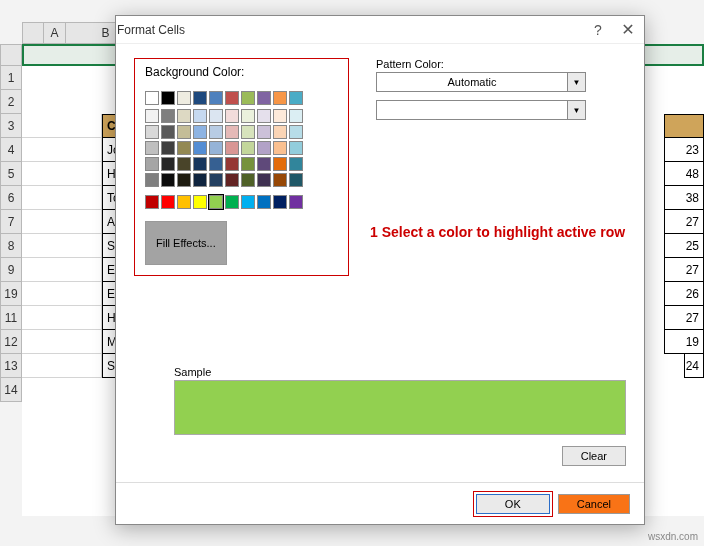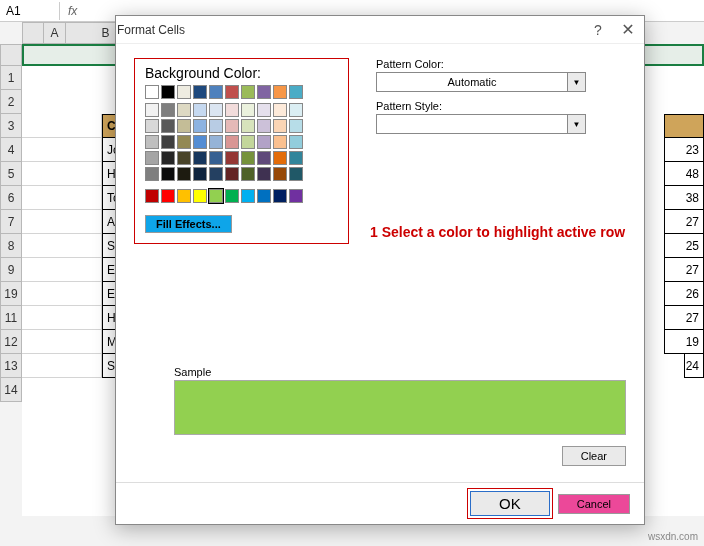--- a/index.html
+++ b/index.html
@@ -35,60 +35,56 @@
 .titlebar .help, .titlebar .close { width: 30px; text-align: center; font-size: 14px; color: #555; cursor: pointer; }
 .titlebar .close { font-size: 16px; }
 
 .tabs { display: flex; padding: 4px 12px 0 12px; border-bottom: 1px solid #ccc; gap: 6px; }
 .tab { padding: 5px 14px; font-size: 12px; color: #333; border: 1px solid transparent; cursor: pointer; }
 .tab.active { border: 1px solid #ccc; border-bottom: 1px solid #fff; background: #fff; position: relative; top: 1px; }
 
 .content { padding: 14px 18px; position: relative; }
 
 .bg-group { border: 1px solid #c00; padding: 6px 10px 10px 10px; width: 215px; }
-.bg-label { font-size: 14px; margin-bottom: 4px; }
+.bg-label { font-size: 12px; margin-bottom: 12px; }
 .no-color-row { display: flex; gap: 2px; margin-bottom: 4px; }
 .no-color-btn { width: 155px; height: 18px; border: 1px solid #bbb; background: #eaeaea; font-size: 11px; text-align: center; line-height: 16px; cursor: pointer; }
 .swatch { width: 14px; height: 14px; border: 1px solid #888; cursor: pointer; }
 .sw-row { display: flex; gap: 2px; margin-bottom: 2px; }
 .theme-row1 .swatch:nth-child(1){background:#fff}.theme-row1 .swatch:nth-child(2){background:#000}.theme-row1 .swatch:nth-child(3){background:#eeece1}.theme-row1 .swatch:nth-child(4){background:#1f497d}.theme-row1 .swatch:nth-child(5){background:#4f81bd}.theme-row1 .swatch:nth-child(6){background:#c0504d}.theme-row1 .swatch:nth-child(7){background:#9bbb59}.theme-row1 .swatch:nth-child(8){background:#8064a2}.theme-row1 .swatch:nth-child(9){background:#f79646}.theme-row1 .swatch:nth-child(10){background:#4bacc6}
 .grad5 { margin-top: 4px; }
 .std-colors { margin-top: 8px; }
 .std-colors .swatch:nth-child(1){background:#c00000}.std-colors .swatch:nth-child(2){background:#ff0000}.std-colors .swatch:nth-child(3){background:#ffc000}.std-colors .swatch:nth-child(4){background:#ffff00}.std-colors .swatch:nth-child(5){background:#92d050;outline:1px solid #000}.std-colors .swatch:nth-child(6){background:#00b050}.std-colors .swatch:nth-child(7){background:#00b0f0}.std-colors .swatch:nth-child(8){background:#0070c0}.std-colors .swatch:nth-child(9){background:#002060}.std-colors .swatch:nth-child(10){background:#7030a0}
 .btn-row { display: flex; gap: 8px; margin-top: 12px; }
-.dlg-btn { padding: 2px 10px; border: 1px solid #999; background: #0ea5e9; font-size: 11px; cursor: pointer; font-weight: bold; }
+.dlg-btn { padding: 15px 10px; border: 1px solid #999; background: #a3a3a3; font-size: 11px; cursor: pointer; }
 
 .pattern-group { position: absolute; left: 260px; top: 14px; width: 210px; }
 .pattern-group label { font-size: 11px; display: block; margin-bottom: 2px; }
 .combo { display: flex; margin-bottom: 8px; }
 .combo-val { flex: 1; border: 1px solid #888; height: 20px; font-size: 11px; text-align: center; line-height: 18px; background: #fff; }
 .combo-arr { width: 18px; height: 20px; border: 1px solid #888; border-left: none; background: #eaeaea; display: flex; align-items: center; justify-content: center; font-size: 8px; cursor: pointer; }
 
 .annot1 { position: absolute; left: 254px; top: 180px; color: #c00; font-weight: bold; font-size: 14px; }
 
 .sample-group { position: absolute; left: 18px; top: 350px; right: 18px; padding-left: 40px; }
 .sample-label { font-size: 11px; margin-bottom: 2px; }
 .sample-box { height: 55px; border: 1px solid #aaa; background: #92d050; }
 
 .clear-btn { position: absolute; right: 18px; top: 430px; padding: 3px 18px; border: 1px solid #999; background: #eaeaea; font-size: 11px; cursor: pointer; }
 
 .dlg-footer { position: absolute; bottom: 0; left: 0; right: 0; height: 42px; border-top: 1px solid #ddd; display: flex; align-items: center; justify-content: flex-end; padding: 0 14px; gap: 8px; }
-.ok-btn { padding: 3px 28px; border: 1px solid #2a6dc8; background: #eaeaea; font-size: 15px; cursor: pointer; outline: 1px solid #c00; outline-offset: 2px; }
-.cancel-btn { padding: 3px 18px; border: 1px solid #999; background: #ec4899; font-size: 11px; cursor: pointer; }
+.ok-btn { padding: 3px 28px; border: 1px solid #2a6dc8; background: #eaeaea; font-size: 11px; cursor: pointer; outline: 1px solid #c00; outline-offset: 2px; }
+.cancel-btn { padding: 3px 18px; border: 1px solid #999; background: #f97316; font-size: 11px; cursor: pointer; }
 
 .watermark { position: absolute; bottom: 4px; right: 6px; font-size: 10px; color: #888; }
 </style>
 </head>
 <body>
 
 <div class="excel-bg">
-  <div class="formula-bar">
-    <div class="name-box">A1</div>
-    <div class="fx">fx</div>
-  </div>
 
   <div class="col-headers">
     <div class="col-hdr" style="width:22px"></div>
     <div class="col-hdr" style="width:22px">A</div>
     <div class="col-hdr">B</div>
   </div>
 
   <div class="row-headers">
     <div class="row-hdr first" style="height:22px"></div>
     <div class="row-hdr">1</div>
@@ -281,21 +277,20 @@
         <div class="dlg-btn">Fill Effects...</div>
       </div>
     </div>
 
     <div class="pattern-group">
       <label>Pattern Color:</label>
       <div class="combo">
         <div class="combo-val">Automatic</div>
         <div class="combo-arr">▼</div>
       </div>
-      <label>Pattern Style:</label>
       <div class="combo">
         <div class="combo-val"></div>
         <div class="combo-arr">▼</div>
       </div>
     </div>
 
     <div class="annot1">1 Select a color to highlight active row</div>
 
   </div>
 

